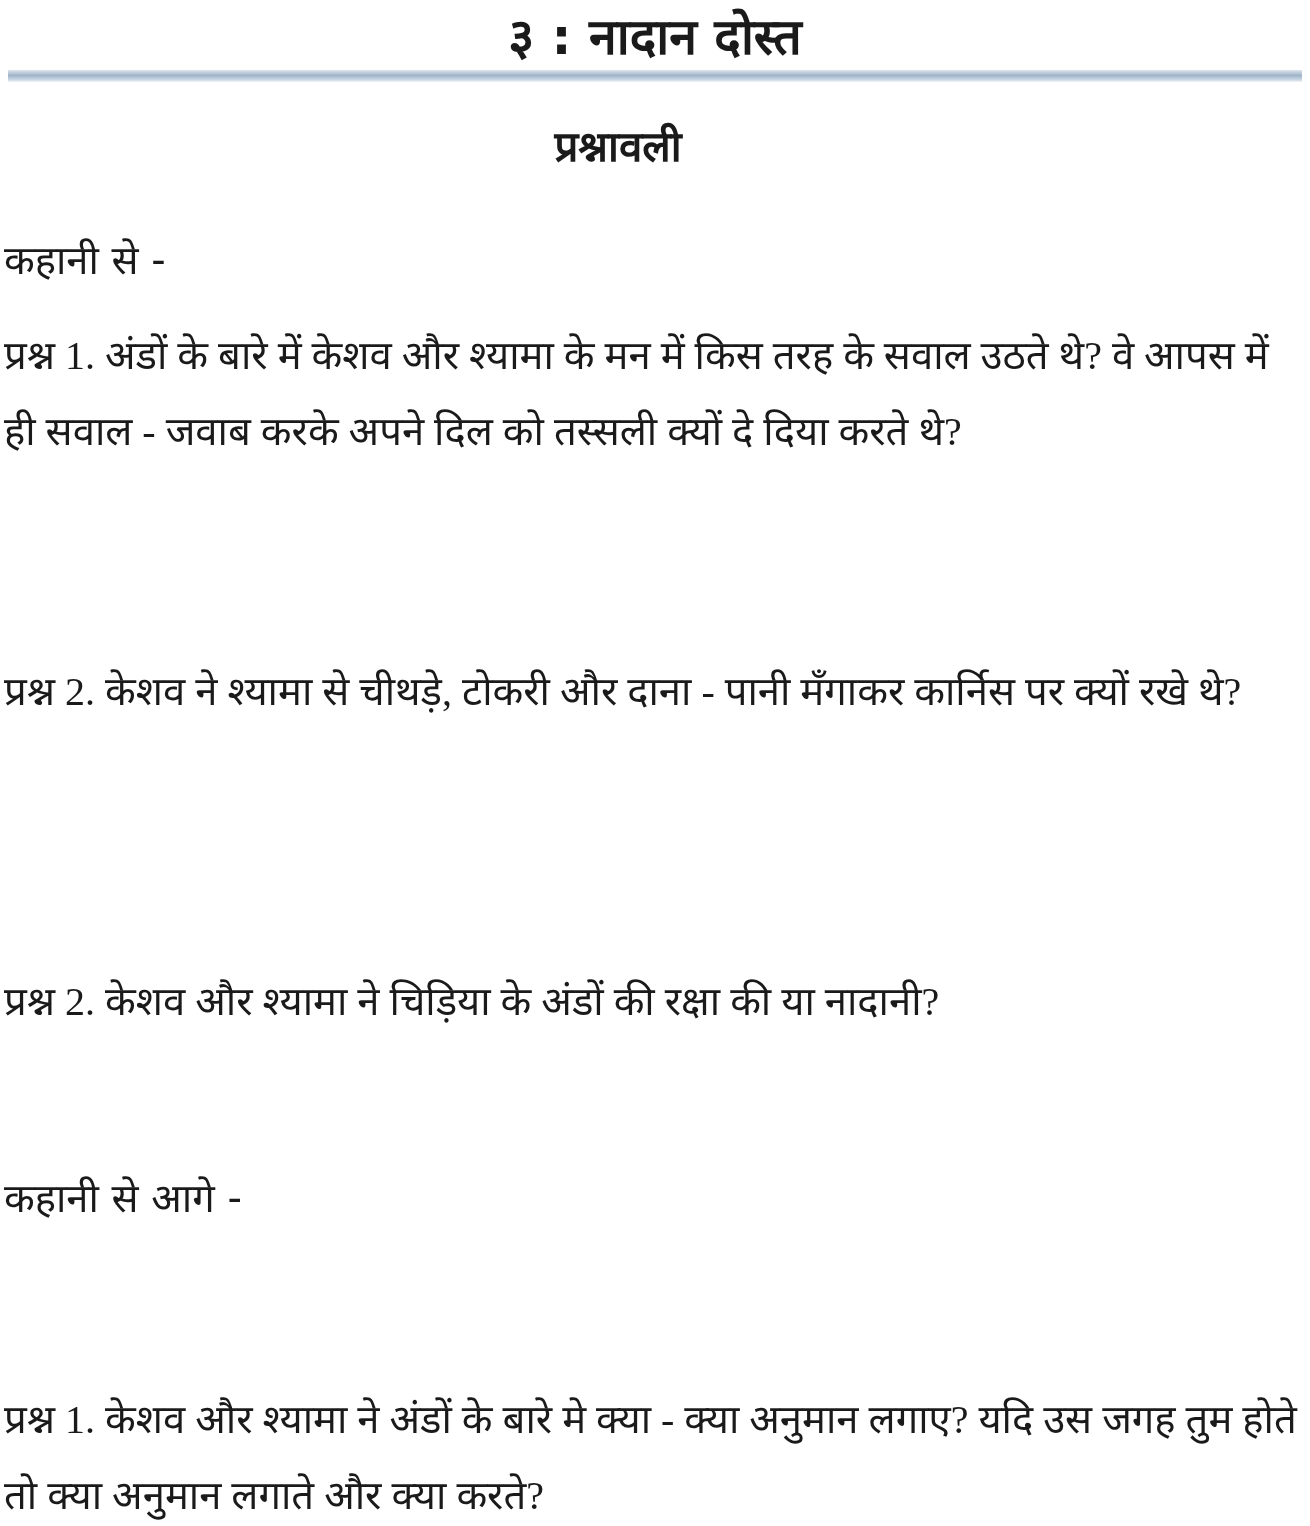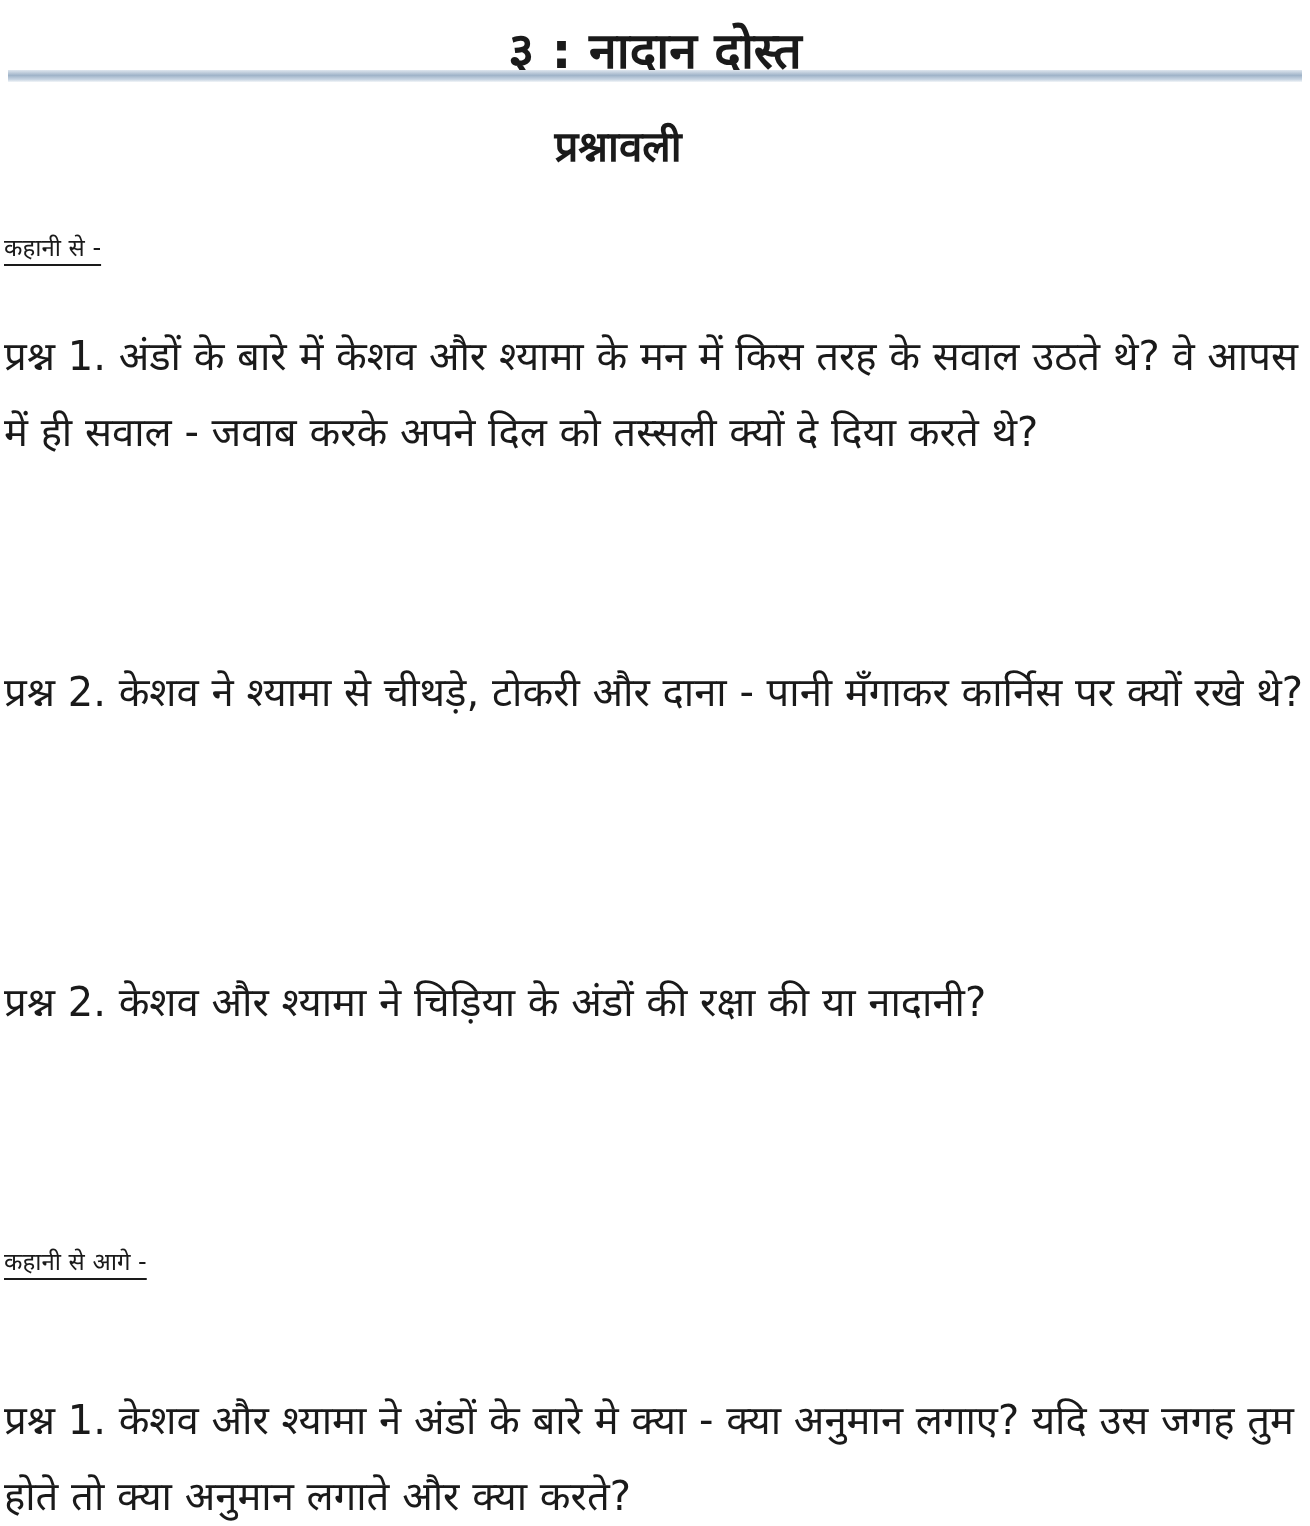--- a/index.html
+++ b/index.html
@@ -1,26 +1,26 @@
 <!DOCTYPE html>
 <html><head>
 <meta charset="utf-8">
 <style>
   html, body { margin: 0; padding: 0; background: #ffffff; }
   body { width: 1310px; height: 1526px; position: relative; overflow: hidden;
          font-family: "DejaVu Sans", sans-serif; color: #1a1a1a; }
-  .title { position: absolute; top: 16px; left: 0; width: 1310px; text-align: center;
+  .title { position: absolute; top: 2px; left: 0; width: 1310px; text-align: center;
            font-size: 50px; font-weight: bold; line-height: 70px; }
   .rule { position: absolute; top: 70px; left: 8px; width: 1294px; height: 12px;
           background: linear-gradient(to bottom, #dfe6ee 0%, #9fb3c8 45%, #c9d6e3 80%, #f2f5f8 100%); }
   .subtitle { position: absolute; top: 112px; left: 0; width: 1236px; text-align: center;
               font-size: 42px; font-weight: bold; line-height: 70px; }
-  .section { position: absolute; left: 4px; font-size: 24px; line-height: 60px;
-             text-decoration: underline; text-underline-offset: 8px; font-weight: normal; }
-  .q { position: absolute; left: 4px; width: 1300px; font-size: 40px; line-height: 76px; }
+  .section { position: absolute; left: 4px; font-size: 40px; line-height: 60px;
+             text-underline-offset: 8px; font-weight: normal; margin-top: 12px; }
+  .q { position: absolute; left: 4px; width: 1300px; font-size: 40px; line-height: 76px; font-family: Liberation Serif, serif; }
 </style>
 </head>
 <body>
 
 <div class="title">३ : नादान दोस्त</div>
 <div class="rule"></div>
 <div class="subtitle">प्रश्नावली</div>
 
 <div class="section" style="top:218px">कहानी से -</div>
 
@@ -32,18 +32,18 @@
 <div class="q" style="top:654px">
   <span>प्रश्न 2.</span>
   <span>केशव ने श्यामा से चीथड़े, टोकरी और दाना - पानी मँगाकर कार्निस पर क्यों रखे थे?</span>
 </div>
 
 <div class="q" style="top:964px">
   <span>प्रश्न 2.</span>
   <span>केशव और श्यामा ने चिड़िया के अंडों की रक्षा की या नादानी?</span>
 </div>
 
-<div class="section" style="top:1232px">कहानी से आगे -</div>
+<div class="section" style="top:1156px">कहानी से आगे -</div>
 
 <div class="q" style="top:1382px">
   <span>प्रश्न 1.</span>
   <span>केशव और श्यामा ने अंडों के बारे मे क्या - क्या अनुमान लगाए? यदि उस जगह तुम होते तो क्या अनुमान लगाते और क्या करते?</span>
 </div>
 
 </body></html>

